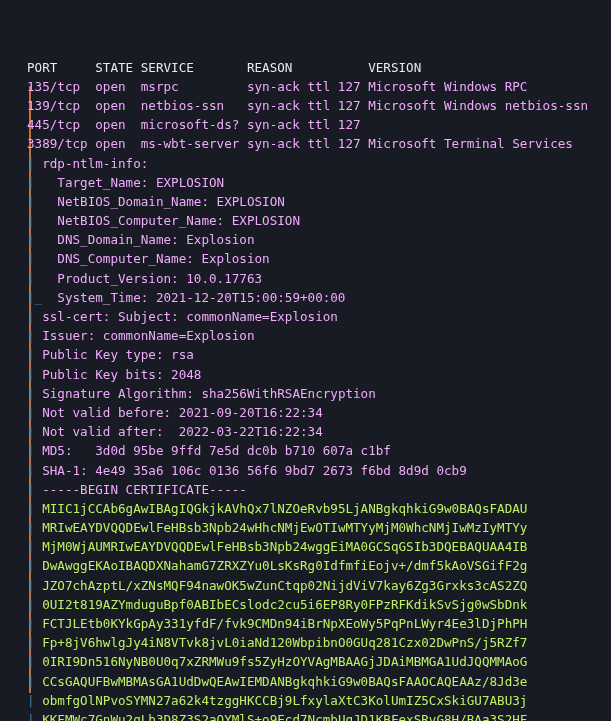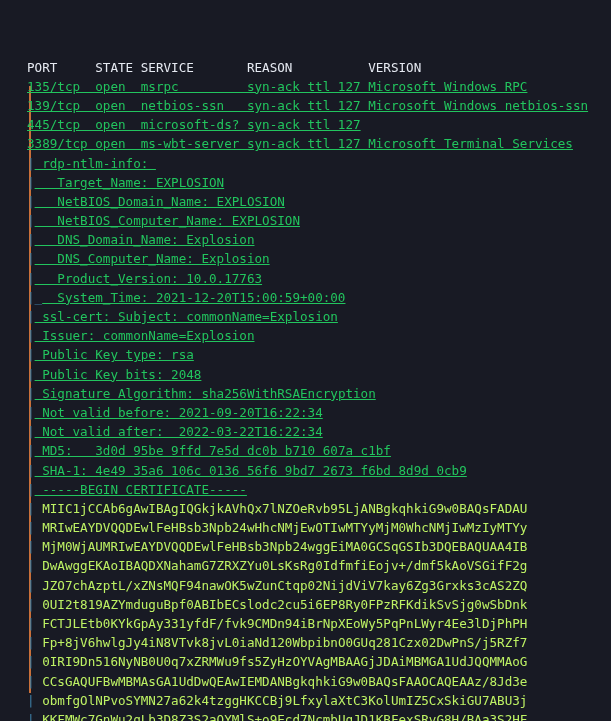--- a/index.html
+++ b/index.html
@@ -37,21 +37,21 @@
   }
   .line {
     height: 19.2px;
     display: block;
     position: relative;
     padding-left: 0px;
   }
   .pipe {
     color: #3d7fa6;
   }
-  .txt-default { color: #22c55e; text-decoration: underline; }
+  .txt-default { color: #f0abfc; }
   .txt-header  { color: #e6eaf2; }
   .txt-b64     { color: #bef264; }
 </style>
 </head>
 <body>
 
 <div id="terminal" style="background: rgb(24, 26, 36); color: rgb(216, 220, 232);">
   <div id="left-rule" style="background: rgb(201, 112, 58);"></div>
   <div id="lines-container"><div class="line"><span class="txt-header">PORT     STATE SERVICE       REASON          VERSION</span></div><div class="line"><span class="txt-default">135/tcp  open  msrpc         syn-ack ttl 127 Microsoft Windows RPC</span></div><div class="line"><span class="txt-default">139/tcp  open  netbios-ssn   syn-ack ttl 127 Microsoft Windows netbios-ssn</span></div><div class="line"><span class="txt-default">445/tcp  open  microsoft-ds? syn-ack ttl 127</span></div><div class="line"><span class="txt-default">3389/tcp open  ms-wbt-server syn-ack ttl 127 Microsoft Terminal Services</span></div><div class="line"><span class="pipe" style="color: rgb(61, 127, 166);">|</span><span class="txt-default"> rdp-ntlm-info: </span></div><div class="line"><span class="pipe" style="color: rgb(61, 127, 166);">|</span><span class="txt-default">   Target_Name: EXPLOSION</span></div><div class="line"><span class="pipe" style="color: rgb(61, 127, 166);">|</span><span class="txt-default">   NetBIOS_Domain_Name: EXPLOSION</span></div><div class="line"><span class="pipe" style="color: rgb(61, 127, 166);">|</span><span class="txt-default">   NetBIOS_Computer_Name: EXPLOSION</span></div><div class="line"><span class="pipe" style="color: rgb(61, 127, 166);">|</span><span class="txt-default">   DNS_Domain_Name: Explosion</span></div><div class="line"><span class="pipe" style="color: rgb(61, 127, 166);">|</span><span class="txt-default">   DNS_Computer_Name: Explosion</span></div><div class="line"><span class="pipe" style="color: rgb(61, 127, 166);">|</span><span class="txt-default">   Product_Version: 10.0.17763</span></div><div class="line"><span class="pipe" style="color: rgb(61, 127, 166);">|_</span><span class="txt-default">  System_Time: 2021-12-20T15:00:59+00:00</span></div><div class="line"><span class="pipe" style="color: rgb(61, 127, 166);">|</span><span class="txt-default"> ssl-cert: Subject: commonName=Explosion</span></div><div class="line"><span class="pipe" style="color: rgb(61, 127, 166);">|</span><span class="txt-default"> Issuer: commonName=Explosion</span></div><div class="line"><span class="pipe" style="color: rgb(61, 127, 166);">|</span><span class="txt-default"> Public Key type: rsa</span></div><div class="line"><span class="pipe" style="color: rgb(61, 127, 166);">|</span><span class="txt-default"> Public Key bits: 2048</span></div><div class="line"><span class="pipe" style="color: rgb(61, 127, 166);">|</span><span class="txt-default"> Signature Algorithm: sha256WithRSAEncryption</span></div><div class="line"><span class="pipe" style="color: rgb(61, 127, 166);">|</span><span class="txt-default"> Not valid before: 2021-09-20T16:22:34</span></div><div class="line"><span class="pipe" style="color: rgb(61, 127, 166);">|</span><span class="txt-default"> Not valid after:  2022-03-22T16:22:34</span></div><div class="line"><span class="pipe" style="color: rgb(61, 127, 166);">|</span><span class="txt-default"> MD5:   3d0d 95be 9ffd 7e5d dc0b b710 607a c1bf</span></div><div class="line"><span class="pipe" style="color: rgb(61, 127, 166);">|</span><span class="txt-default"> SHA-1: 4e49 35a6 106c 0136 56f6 9bd7 2673 f6bd 8d9d 0cb9</span></div><div class="line"><span class="pipe" style="color: rgb(61, 127, 166);">|</span><span class="txt-default"> -----BEGIN CERTIFICATE-----</span></div><div class="line"><span class="pipe" style="color: rgb(61, 127, 166);">|</span><span class="txt-b64"> MIIC1jCCAb6gAwIBAgIQGkjkAVhQx7lNZOeRvb95LjANBgkqhkiG9w0BAQsFADAU</span></div><div class="line"><span class="pipe" style="color: rgb(61, 127, 166);">|</span><span class="txt-b64"> MRIwEAYDVQQDEwlFeHBsb3Npb24wHhcNMjEwOTIwMTYyMjM0WhcNMjIwMzIyMTYy</span></div><div class="line"><span class="pipe" style="color: rgb(61, 127, 166);">|</span><span class="txt-b64"> MjM0WjAUMRIwEAYDVQQDEwlFeHBsb3Npb24wggEiMA0GCSqGSIb3DQEBAQUAA4IB</span></div><div class="line"><span class="pipe" style="color: rgb(61, 127, 166);">|</span><span class="txt-b64"> DwAwggEKAoIBAQDXNahamG7ZRXZYu0LsKsRg0IdfmfiEojv+/dmf5kAoVSGifF2g</span></div><div class="line"><span class="pipe" style="color: rgb(61, 127, 166);">|</span><span class="txt-b64"> JZO7chAzptL/xZNsMQF94nawOK5wZunCtqp02NijdViV7kay6Zg3Grxks3cAS2ZQ</span></div><div class="line"><span class="pipe" style="color: rgb(61, 127, 166);">|</span><span class="txt-b64"> 0UI2t819AZYmduguBpf0ABIbECslodc2cu5i6EP8Ry0FPzRFKdikSvSjg0wSbDnk</span></div><div class="line"><span class="pipe" style="color: rgb(61, 127, 166);">|</span><span class="txt-b64"> FCTJLEtb0KYkGpAy331yfdF/fvk9CMDn94iBrNpXEoWy5PqPnLWyr4Ee3lDjPhPH</span></div><div class="line"><span class="pipe" style="color: rgb(61, 127, 166);">|</span><span class="txt-b64"> Fp+8jV6hwlgJy4iN8VTvk8jvL0iaNd120WbpibnO0GUq281Czx02DwPnS/j5RZf7</span></div><div class="line"><span class="pipe" style="color: rgb(61, 127, 166);">|</span><span class="txt-b64"> 0IRI9Dn516NyNB0U0q7xZRMWu9fs5ZyHzOYVAgMBAAGjJDAiMBMGA1UdJQQMMAoG</span></div><div class="line"><span class="pipe" style="color: rgb(61, 127, 166);">|</span><span class="txt-b64"> CCsGAQUFBwMBMAsGA1UdDwQEAwIEMDANBgkqhkiG9w0BAQsFAAOCAQEAAz/8Jd3e</span></div><div class="line"><span class="pipe" style="color: rgb(61, 127, 166);">|</span><span class="txt-b64"> obmfgOlNPvoSYMN27a62k4tzggHKCCBj9LfxylaXtC3KolUmIZ5CxSkiGU7ABU3j</span></div><div class="line"><span class="pipe" style="color: rgb(61, 127, 166);">|</span><span class="txt-b64"> KKFMWc7GnWu2qLb3D8Z3S2aOYMlS+o9Ecd7NcmbUqJD1KBFexSRvG8H/BAa3S2HF</span></div></div>
 </div>

